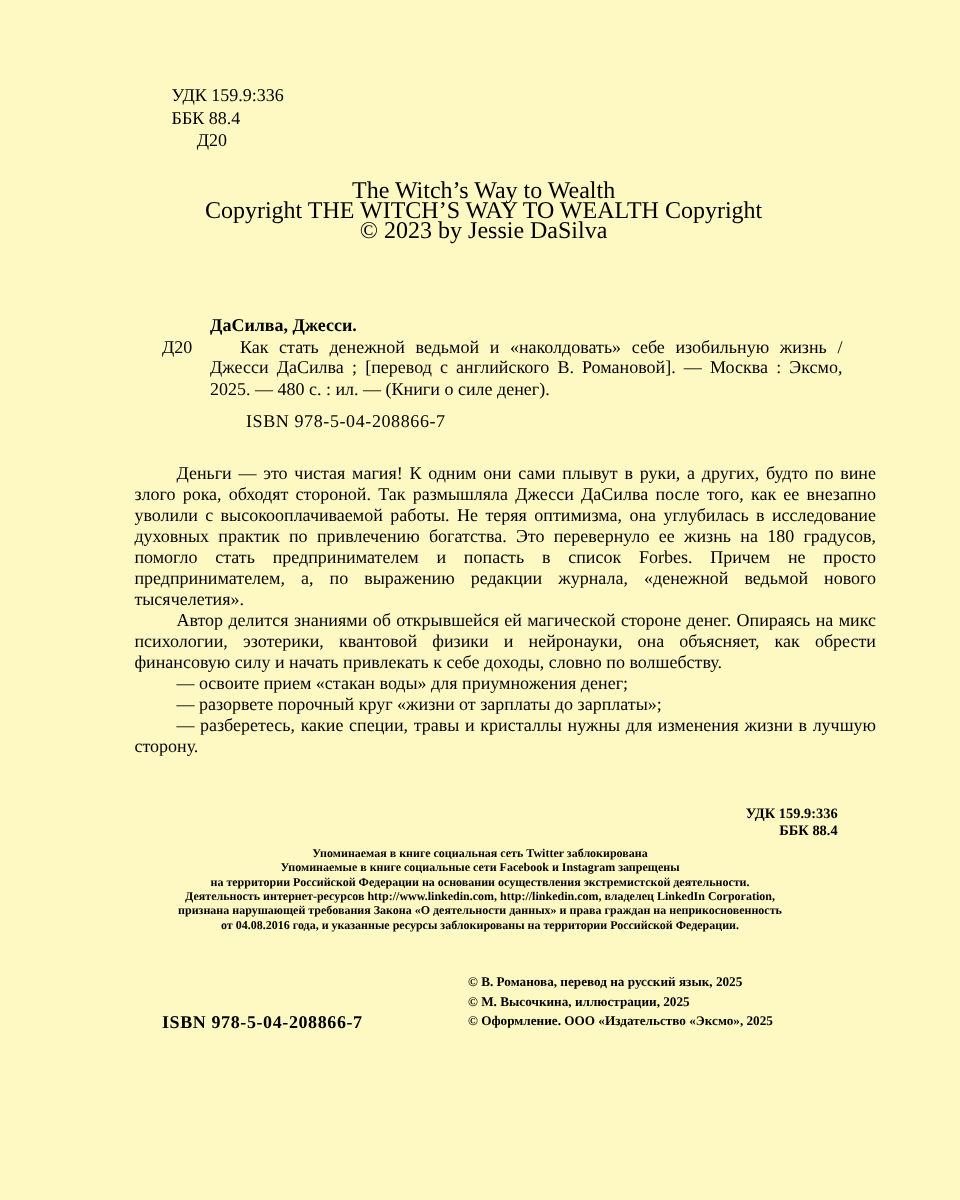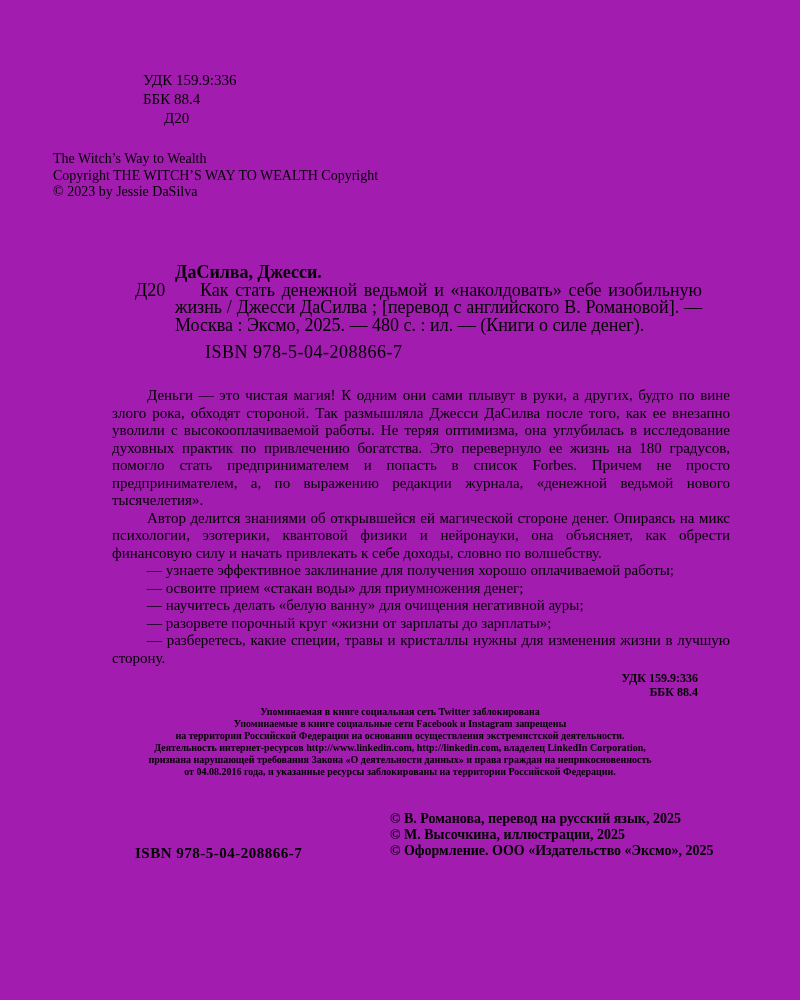--- a/index.html
+++ b/index.html
@@ -4,21 +4,21 @@
 <style>
   html, body {
     margin: 0;
     padding: 0;
     background: #ffffff;
   }
   #page {
     position: relative;
     width: 800px;
     height: 1000px;
-    background: #a21caf;
+    background: #fef9c3;
     color: #000000;
     font-family: "Liberation Serif", "DejaVu Serif", serif;
     overflow: hidden;
   }
   .b { font-weight: bold; }
 
   #udk-top {
     position: absolute;
     left: 143px;
     top: 71px;
@@ -26,30 +26,31 @@
     line-height: 19px;
     white-space: nowrap;
   }
   #udk-top .code-line { padding-left: 21px; }
 
   #title-block {
     position: absolute;
     left: 53px;
     top: 151px;
     width: 700px;
-    font-size: 14px;
+    text-align: center;
+    font-size: 20px;
     line-height: 16.5px;
   }
 
   #bib {
     position: absolute;
     left: 175px;
     top: 264px;
     width: 527px;
-    font-size: 18px;
+    font-size: 15px;
     line-height: 17.5px;
   }
   #bib .entry-wrap { position: relative; }
   #bib .bib-code {
     position: absolute;
     left: -40px;
     top: 0;
   }
   #bib .entry {
     margin: 0;
@@ -95,21 +96,21 @@
     text-align: center;
     font-size: 10px;
     line-height: 12px;
     font-weight: bold;
   }
 
   #credits {
     position: absolute;
     left: 390px;
     top: 811px;
-    font-size: 14px;
+    font-size: 11px;
     line-height: 16px;
     font-weight: bold;
     white-space: nowrap;
     font-family: Liberation Serif, serif;
   }
 
   #isbn-bottom {
     position: absolute;
     left: 135px;
     top: 845px;
@@ -141,23 +142,21 @@
     <div class="entry-wrap">
       <span class="bib-code">Д20</span>
       <p class="entry">Как стать денежной ведьмой и «наколдовать» себе изобильную жизнь / Джесси ДаСилва ; [перевод с английского В. Романовой]. — Москва : Эксмо, 2025. — 480 с. : ил. — (Книги о силе денег).</p>
     </div>
     <div class="isbn-mid">ISBN 978-5-04-208866-7</div>
   </div>
 
   <div id="annotation">
     <p>Деньги — это чистая магия! К одним они сами плывут в руки, а других, будто по вине злого рока, обходят стороной. Так размышляла Джесси ДаСилва после того, как ее внезапно уволили с высокооплачиваемой работы. Не теряя оптимизма, она углубилась в исследование духовных практик по привлечению богатства. Это перевернуло ее жизнь на 180 градусов, помогло стать предпринимателем и попасть в список Forbes. Причем не просто предпринимателем, а, по выражению редакции журнала, «денежной ведьмой нового тысячелетия».</p>
     <p>Автор делится знаниями об открывшейся ей магической стороне денег. Опираясь на микс психологии, эзотерики, квантовой физики и нейронауки, она объясняет, как обрести финансовую силу и начать привлекать к себе доходы, словно по волшебству.</p>
-    <p>— узнаете эффективное заклинание для получения хорошо оплачиваемой работы;</p>
     <p>— освоите прием «стакан воды» для приумножения денег;</p>
-    <p>— научитесь делать «белую ванну» для очищения негативной ауры;</p>
     <p>— разорвете порочный круг «жизни от зарплаты до зарплаты»;</p>
     <p>— разберетесь, какие специи, травы и кристаллы нужны для изменения жизни в лучшую сторону.</p>
   </div>
 
   <div id="udk-right">
     <div>УДК 159.9:336</div>
     <div>ББК 88.4</div>
   </div>
 
   <div id="legal">

